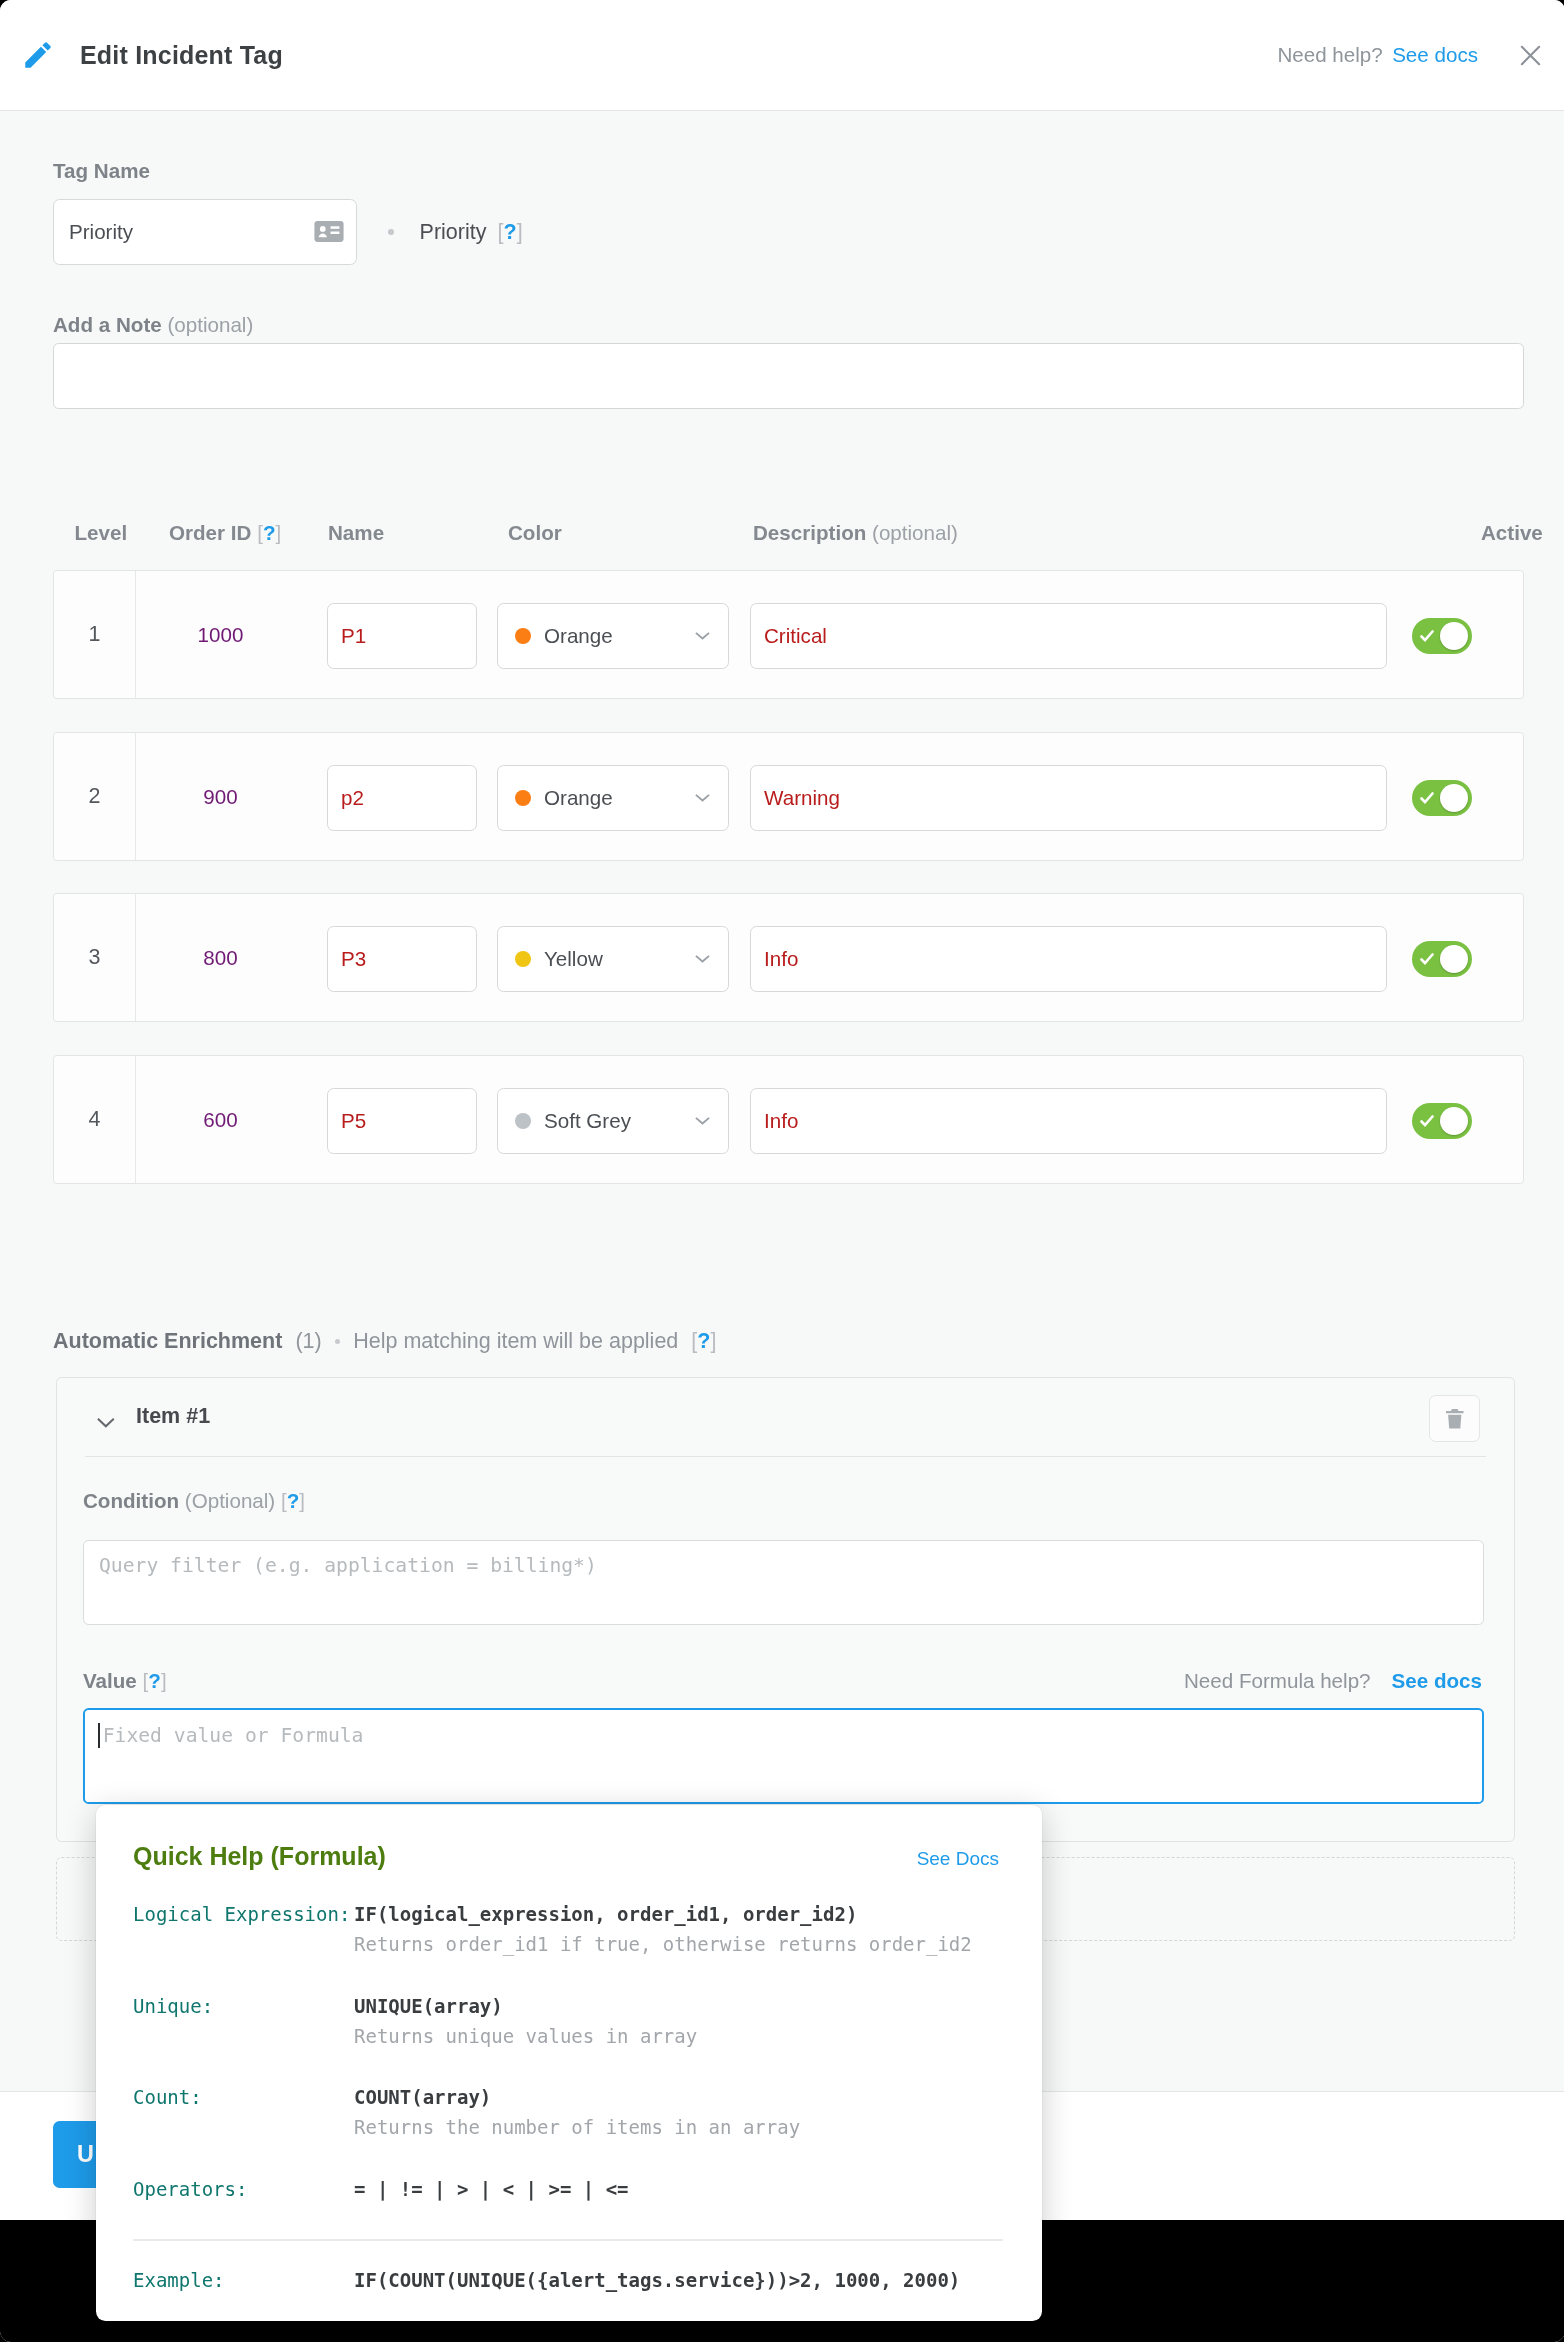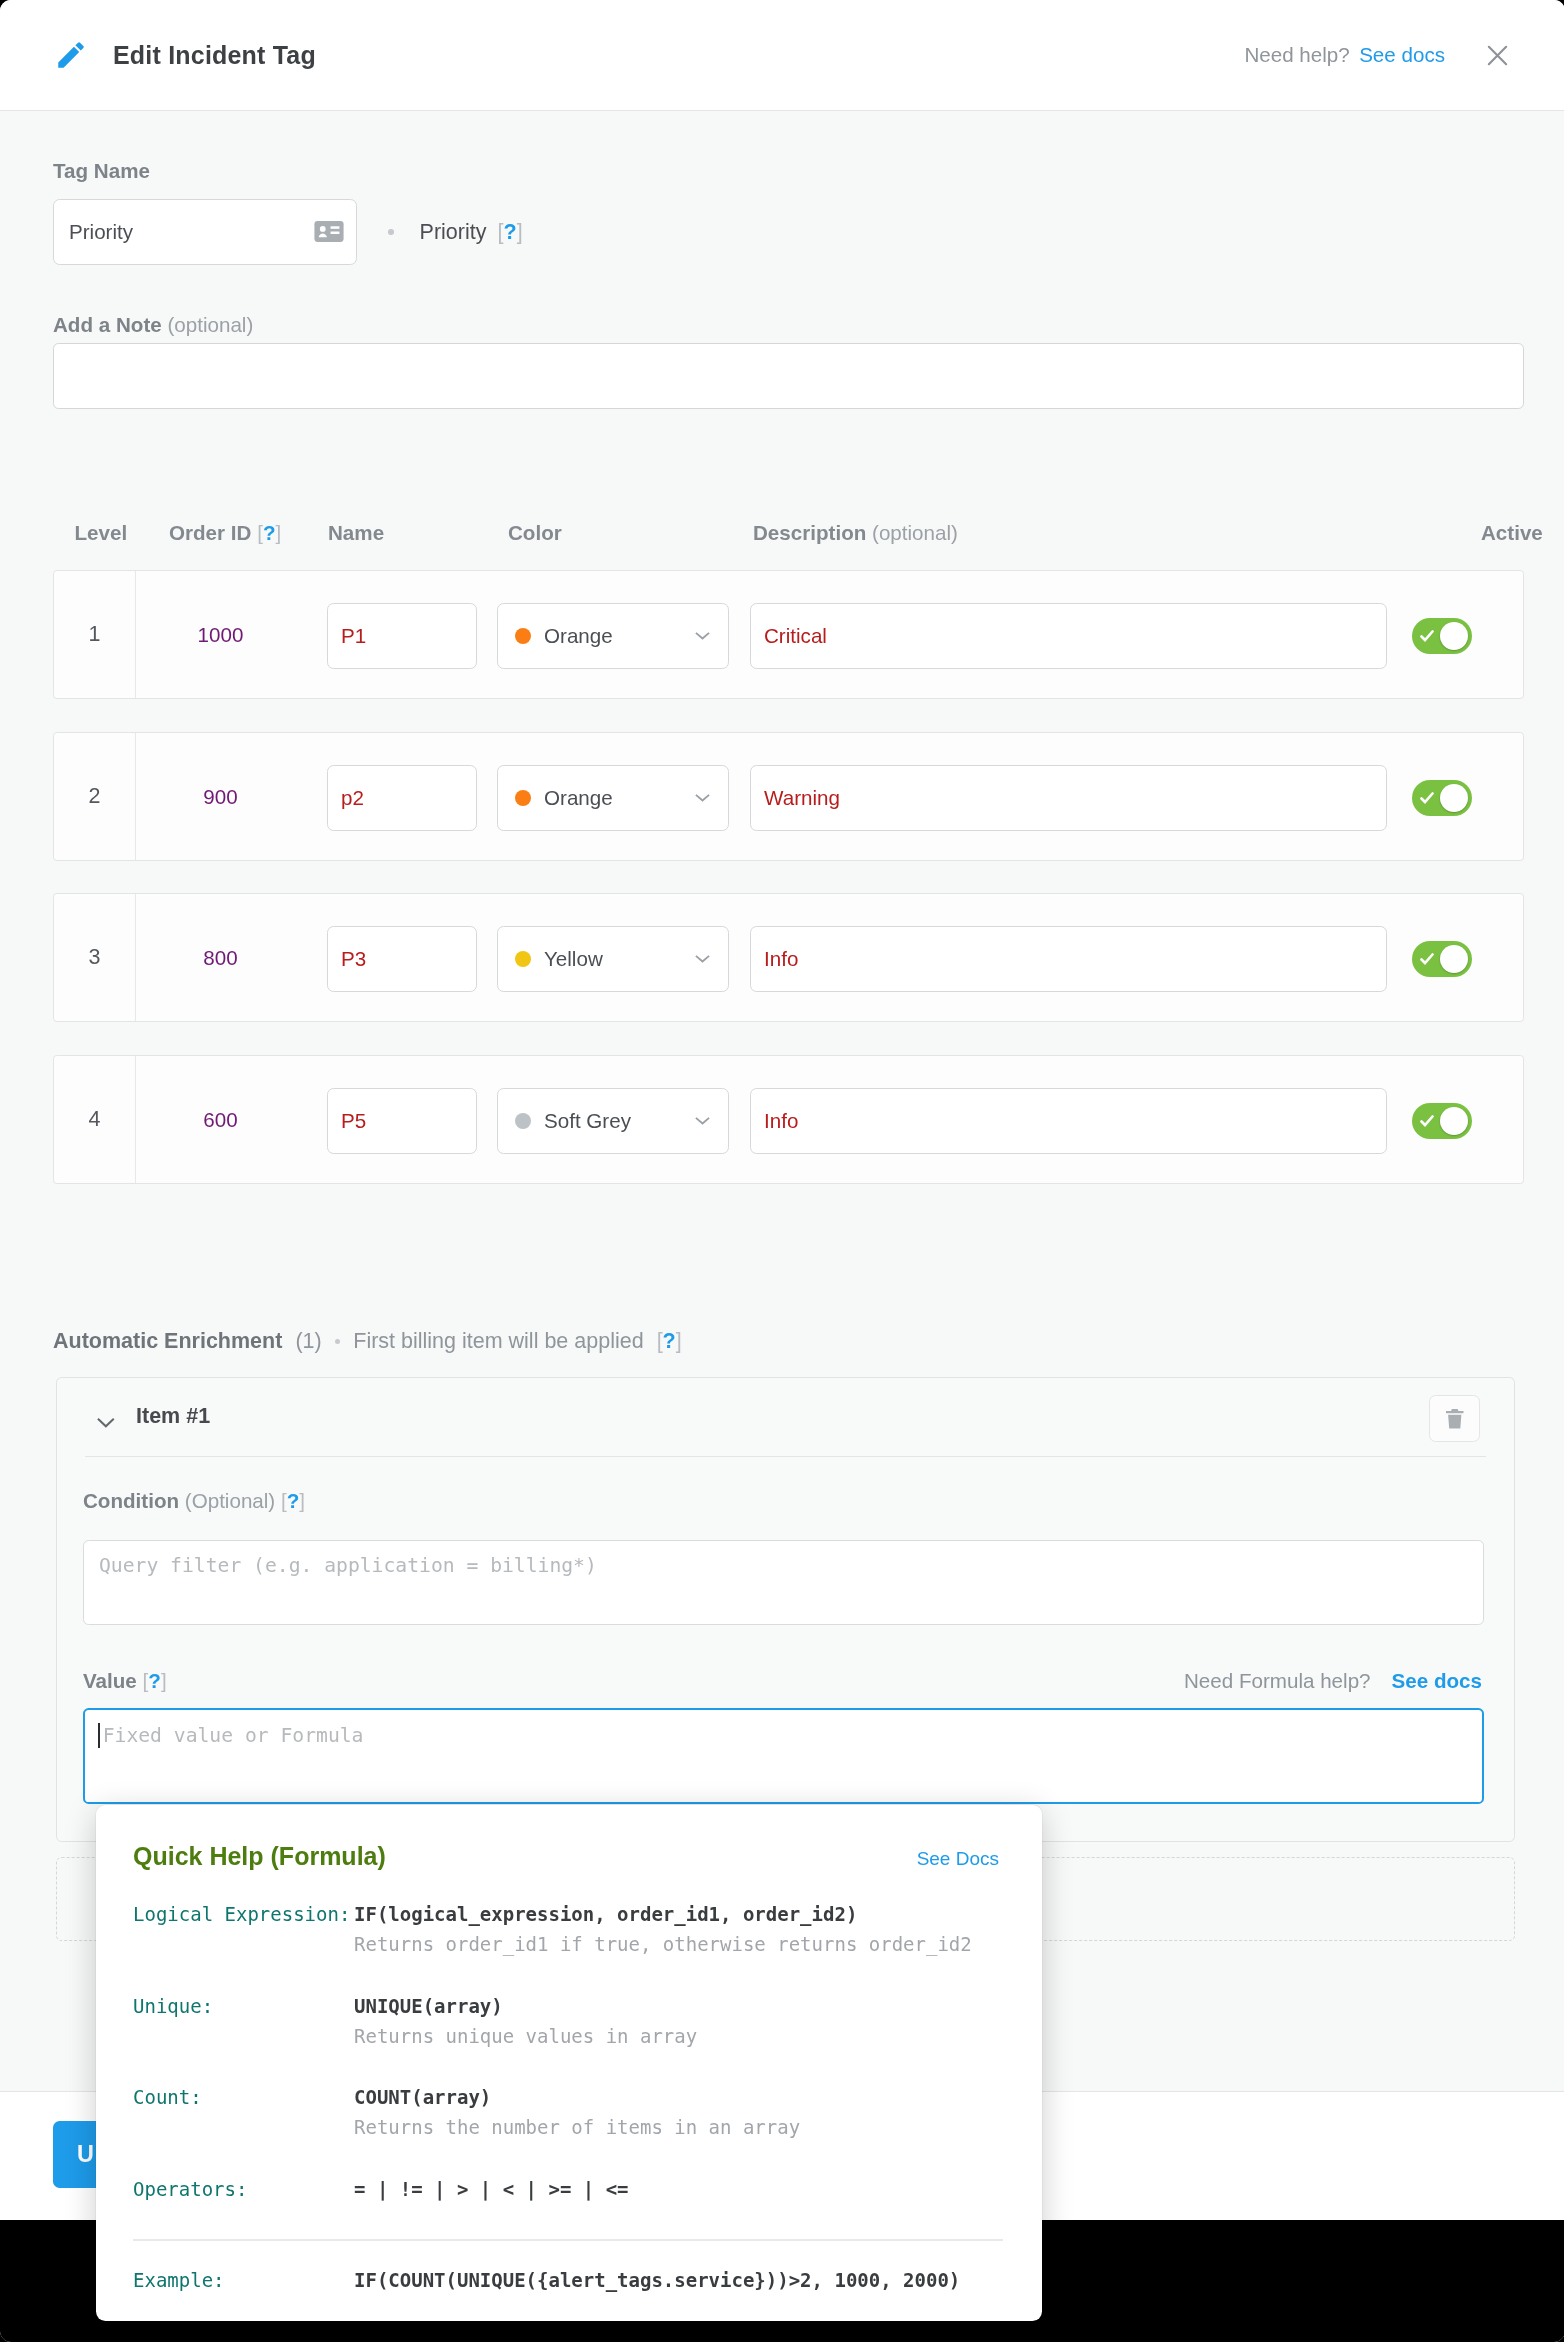--- a/index.html
+++ b/index.html
@@ -3,21 +3,21 @@
 <meta charset="utf-8">
 <style>
   * { margin:0; padding:0; box-sizing:border-box; }
   html,body { background:#000; }
   body { font-family:"Liberation Sans","DejaVu Sans",sans-serif; }
   .screen{ position:relative; width:1565px; height:2342px; background:#f7f8f8;
            overflow:hidden; border-radius:11.2px; }
 
   
   .hdr{ position:absolute; top:0; left:0; width:1565px; height:111px; background:#fff;
-        border-bottom:1.9px solid #e4e5e6; display:flex; align-items:center; padding:0 52px; z-index:2;}
+        border-bottom:1.9px solid #e4e5e6; display:flex; align-items:center; padding:0 19px; z-index:2;}
   .hdr .pencil{ width:37px; height:37px; margin-right:24px; display:flex; align-items:center; justify-content:center;}
   .hdr h1{ font-size:25px; font-weight:bold; color:#3d4144; letter-spacing:0.2px; flex:0 0 auto;}
   .hdr .spacer{ flex:1; }
   .hdr .needhelp{ font-size:20.6px; color:#8f959a; margin-right:9.4px;}
   .hdr .seedocs{ font-size:20.6px; color:#1e9be9; margin-right:36px; cursor:pointer; text-decoration:none;}
   .hdr .close{ width:32px; height:32px; display:flex; align-items:center; justify-content:center; cursor:pointer;}
 
   
   .help{ font-weight:bold; }
   .help .br{ color:#b9bdc1; font-weight:normal;}
@@ -266,21 +266,21 @@
           <path d="M1.5 6.5 L5 10 L12.5 1.5" fill="none" stroke="#fff" stroke-width="2.6" stroke-linecap="round"></path>
         </svg>
       <span class="knob"></span>
     </div>
   </div>
 
   <div class="enr-line">
     <span class="t">Automatic Enrichment</span>
     <span class="c">(1)</span>
     <span class="sepdot"></span>
-    <span class="hint">First billing item will be applied</span>
+    <span class="hint">Help matching item will be applied</span>
     <span class="help"><span class="br">[</span><span class="q">?</span><span class="br">]</span></span>
   </div>
 
   <div class="item-panel">
     <span class="chev">
       <svg width="19.7" height="11.2" viewBox="0 0 21 12">
           <path d="M2 2 L10.5 10 L19 2" fill="none" stroke="#63686d" stroke-width="2.2"></path>
         </svg>
     </span>
     <span class="ititle">Item #1</span>

